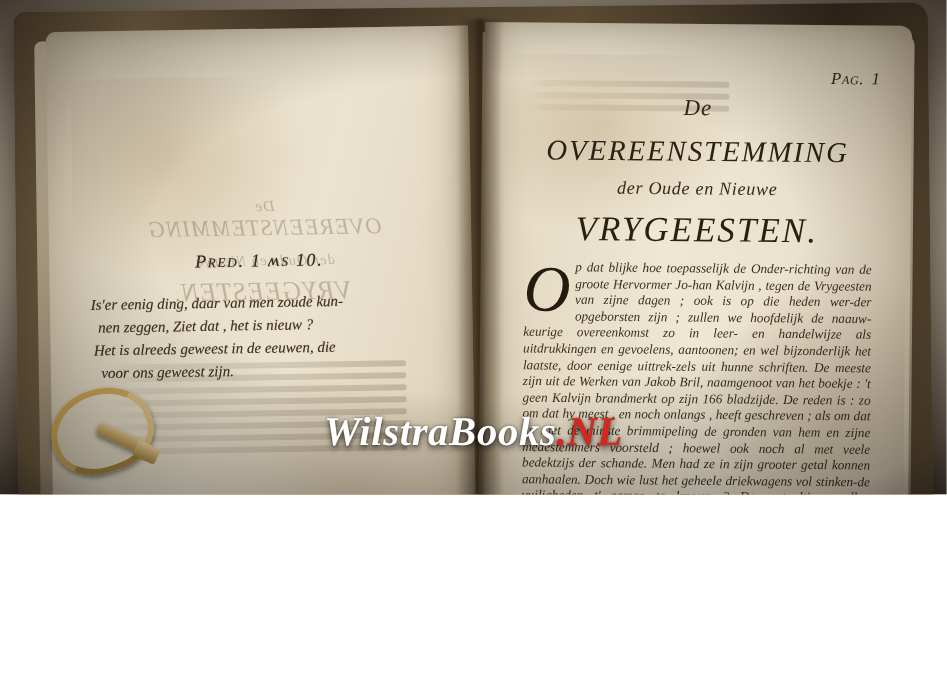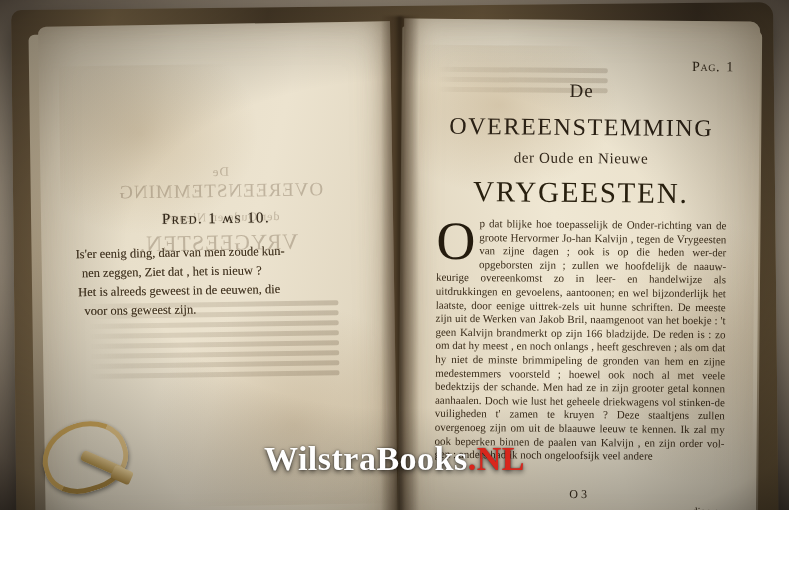--- a/index.html
+++ b/index.html
@@ -10,23 +10,24 @@
   body {
     width: 789px;
     height: 578px;
     font-family: "Liberation Serif", serif;
     overflow: hidden;
   }
 
   #photo {
     position: relative;
     width: 789px;
-    height: 510px;
+    height: 412px;
     background: #ffffff;
     overflow: hidden;
+    font-style: italic;
   }
 
   
   .backdrop {
     position: absolute;
     inset: 0;
     background:
       radial-gradient(ellipse 120% 95% at 50% 45%, #d9cfc0 0%, #b9ab96 38%, #6e6051 68%, #2c2620 90%, #14110d 100%);
   }
   .vignette {

